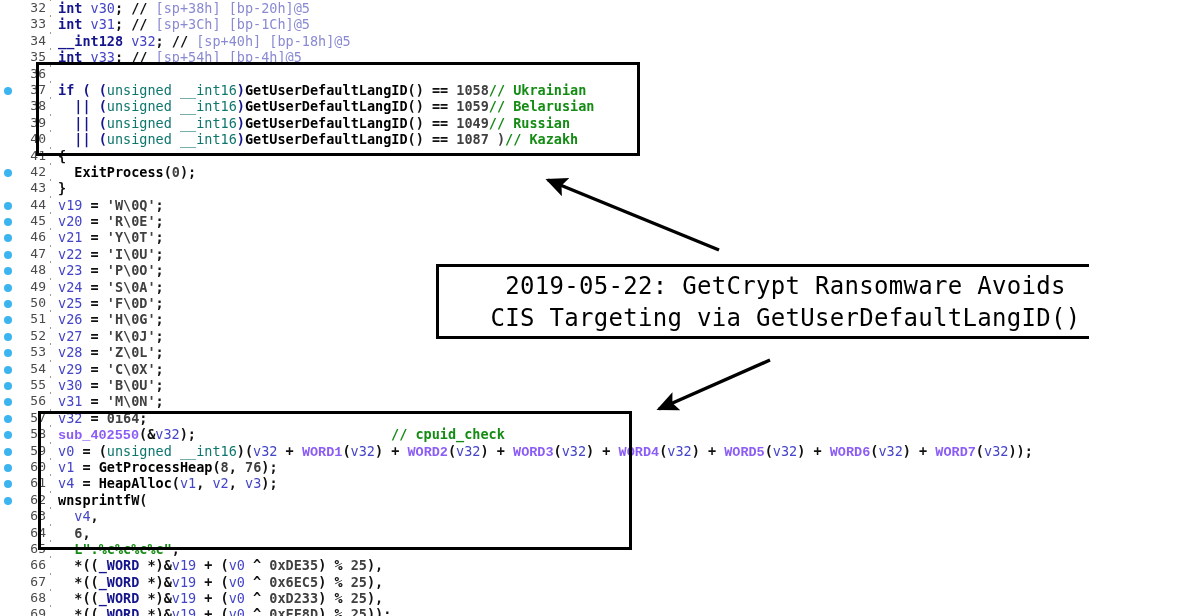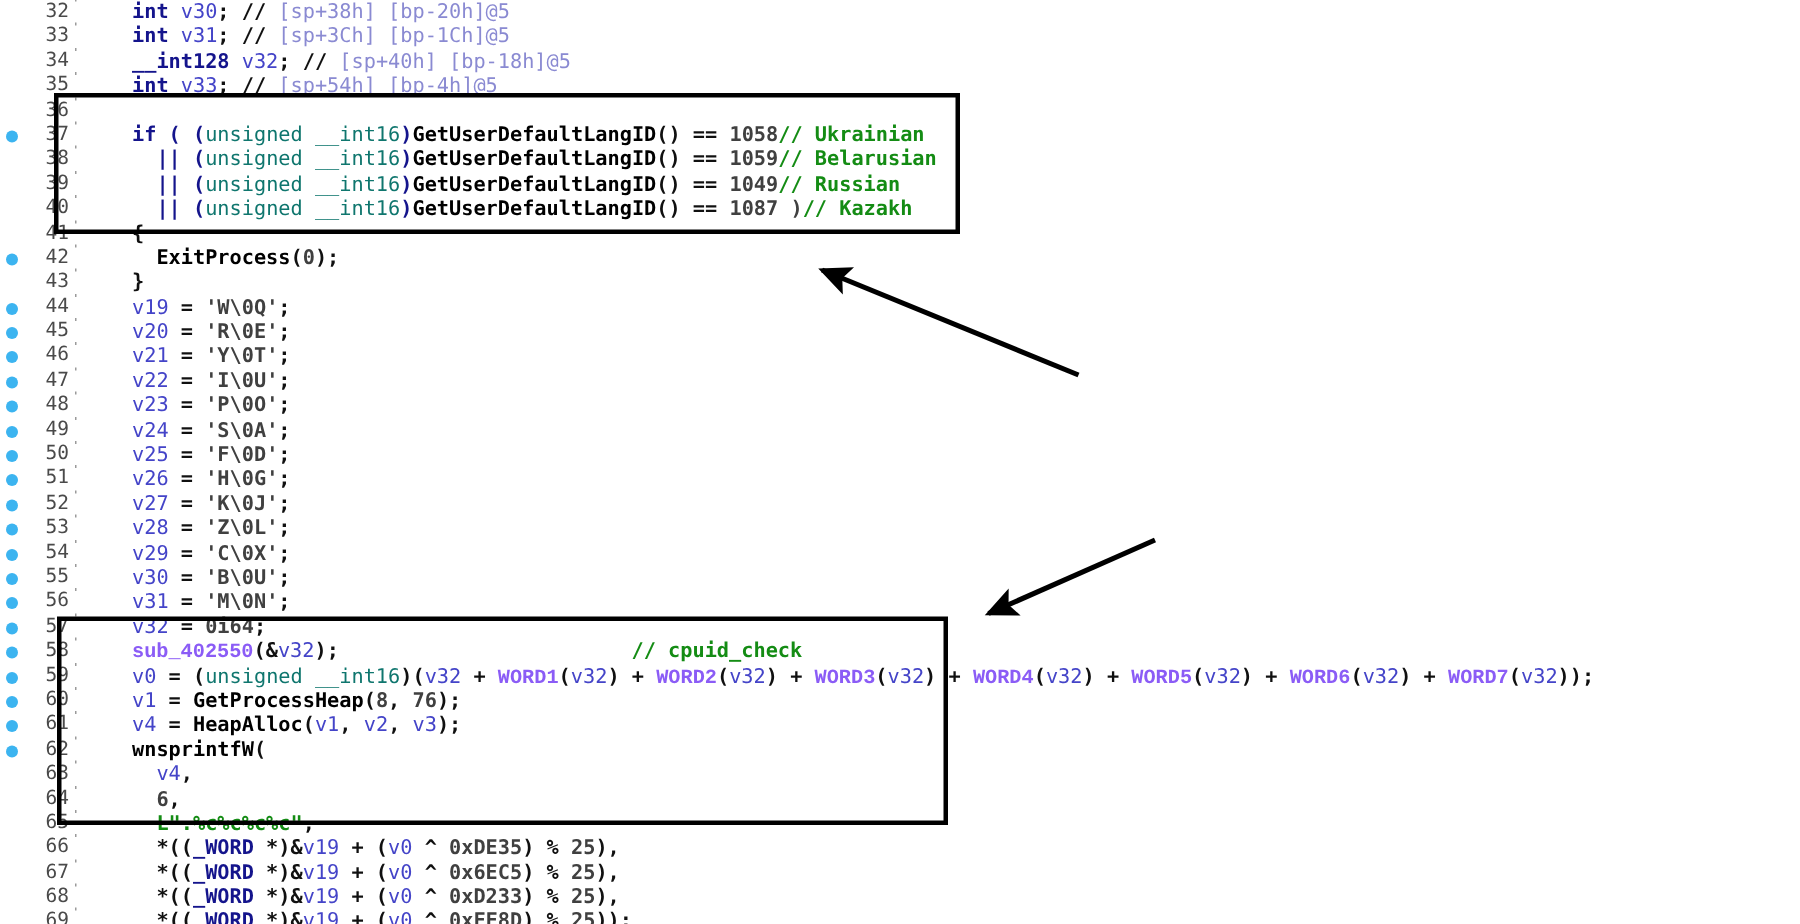--- a/index.html
+++ b/index.html
@@ -45,21 +45,20 @@
     position:relative;
   }
   .gutter-bar::after{
     content:"";position:absolute;left:4px;top:-1px;bottom:-1px;
     width:1px;background:#9a9a9a;
   }
   .src-col{
     flex:1 1 auto;
     padding-left:3px;
     color:#1c1c8c;
-    margin-left:30px;
   }
 
   
   .kw   {color:#14148c;font-weight:bold;}
   .var  {color:#4444c8;}
   .api  {color:#000000;font-weight:bold;}
   .sub  {color:#8b5cf6;font-weight:bold;font-family:Liberation Mono, monospace;}
   .num  {color:#404040;font-weight:bold;}
   .cmt  {color:#8a8ad2;}
   .cmtg {color:#148c14;font-weight:bold;}
@@ -111,14 +110,18 @@
   <svg class="arrow-svg" viewBox="0 0 1200 616">
     <defs>
       <marker id="ah" markerWidth="7" markerHeight="7" refX="5.6" refY="3.2" orient="auto" markerUnits="strokeWidth">
         <path d="M6.4,3.2 L0,0.3 L1.3,3.2 L0,6.1 Z" fill="#000"></path>
       </marker>
     </defs>
     <line x1="719" y1="250" x2="548" y2="180" stroke="#000" stroke-width="3.4" marker-end="url(#ah)"></line>
     <line x1="770" y1="360" x2="659" y2="409" stroke="#000" stroke-width="3.4" marker-end="url(#ah)"></line>
   </svg>
 
+  <div id="annotation">
+    <div class="ann-line">2019-05-22: GetCrypt Ransomware Avoids</div>
+    <div class="ann-line">CIS Targeting via GetUserDefaultLangID()</div>
+  </div>
 
 </div>
 
 </body></html>

